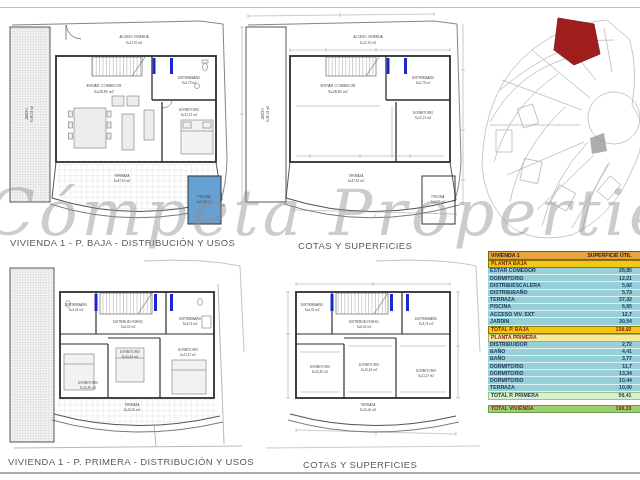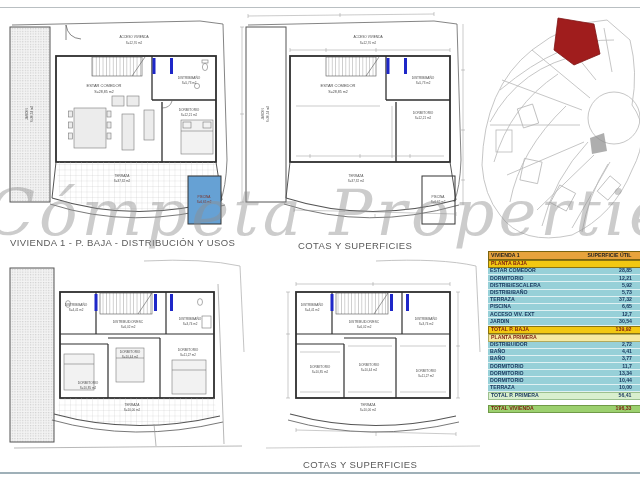--- a/index.html
+++ b/index.html
@@ -320,20 +320,21 @@
       <line x1="40" y1="174" x2="200" y2="178"></line>
         <line x1="40" y1="172" x2="40" y2="176"></line>
         <line x1="120" y1="176" x2="120" y2="180"></line>
         <line x1="200" y1="176" x2="200" y2="180"></line>
       <line x1="10" y1="192" x2="224" y2="190"></line>
     </g>
   </svg>
 
   <div class="caption" style="left:10px;top:237px">VIVIENDA 1 - P. BAJA - DISTRIBUCIÓN Y USOS</div>
   <div class="caption" style="left:298px;top:240px">COTAS Y SUPERFICIES</div>
+  <div class="caption" style="left:8px;top:456px">VIVIENDA 1 - P. PRIMERA - DISTRIBUCIÓN Y USOS</div>
   <div class="caption" style="left:303px;top:459px">COTAS Y SUPERFICIES</div>
 
   <div id="watermark">Cómpeta Properties</div>
 
   <div id="tbl">
     <div class="trow thead">
       <span class="c1">VIVIENDA 1</span>
       <span class="c2">SUPERFICIE ÚTIL</span>
       <span class="c3">SUP. CONSTRUIDA</span>
     </div>

